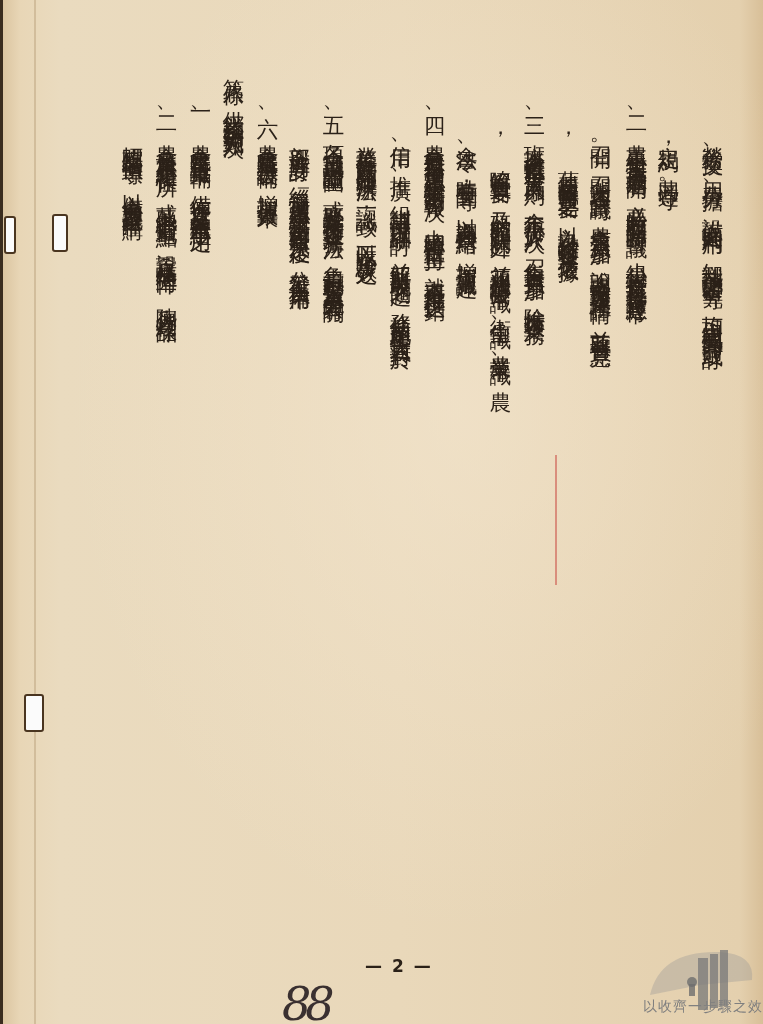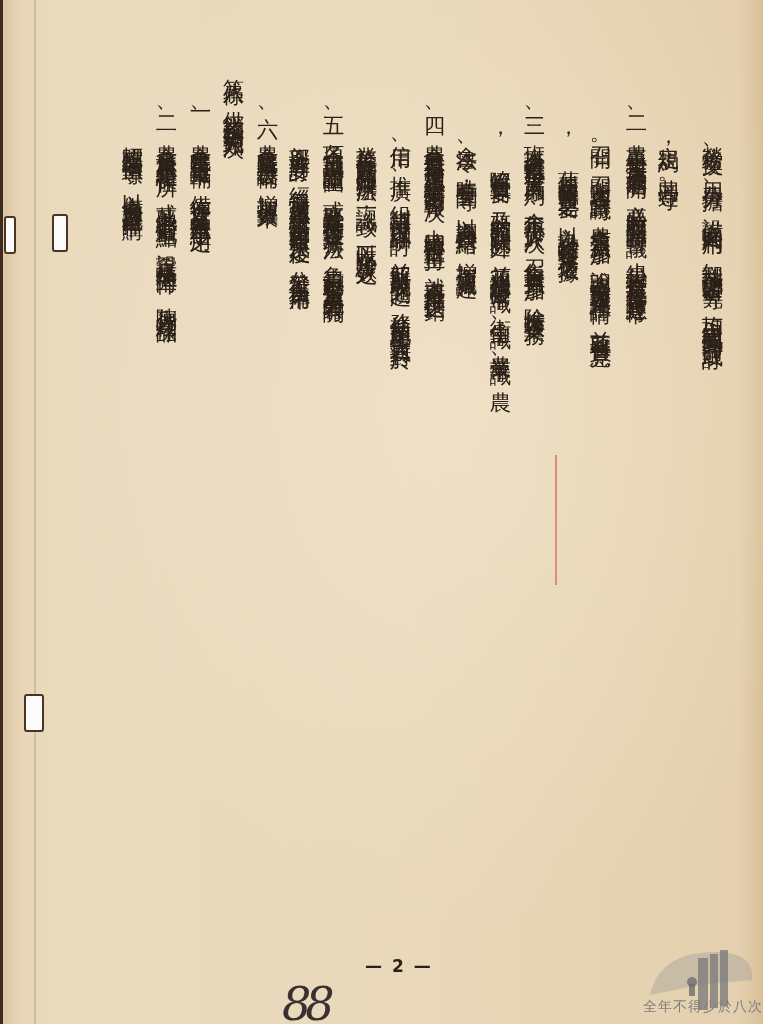--- a/index.html
+++ b/index.html
@@ -84,14 +84,14 @@
   <div class="handwritten">88</div>
 
   <svg class="watermark" viewBox="0 0 120 80">
     <path d="M10 55 Q20 10 80 12 Q115 14 112 40 L60 45 Z" fill="rgba(150,150,150,0.35)"></path>
     <rect x="58" y="18" width="10" height="52" fill="rgba(120,120,120,0.75)"></rect>
     <rect x="70" y="14" width="8" height="54" fill="rgba(120,120,120,0.75)"></rect>
     <rect x="80" y="10" width="8" height="56" fill="rgba(120,120,120,0.75)"></rect>
     <circle cx="52" cy="42" r="5" fill="rgba(110,110,110,0.8)"></circle>
     <rect x="49" y="44" width="6" height="12" fill="rgba(110,110,110,0.8)"></rect>
   </svg>
-  <div class="watermark-text">全年不得少於八次</div>
+  <div class="watermark-text">以收齊一步驟之效</div>
 </div>
 
 </body></html>

